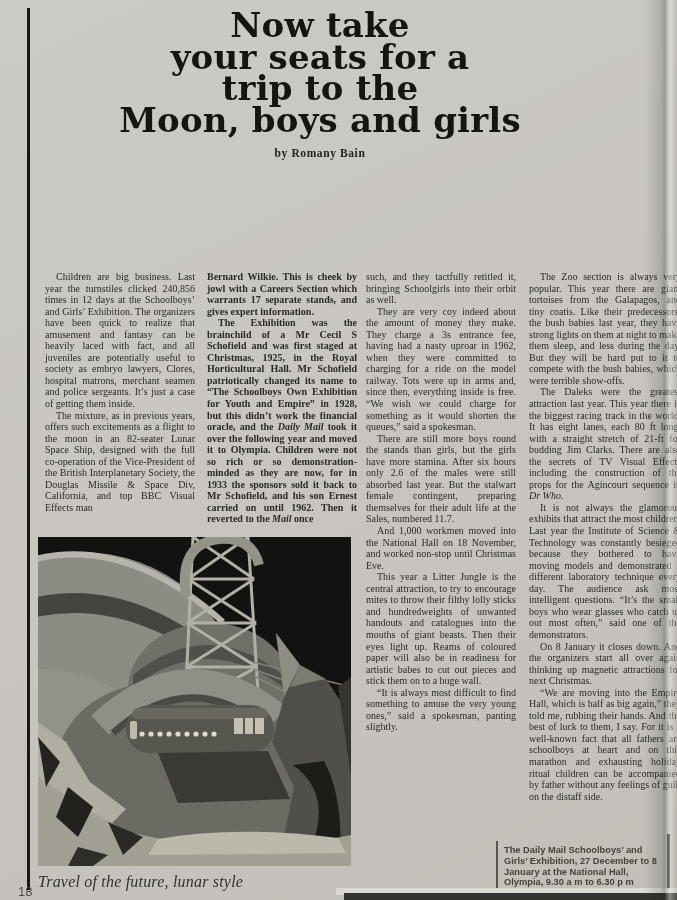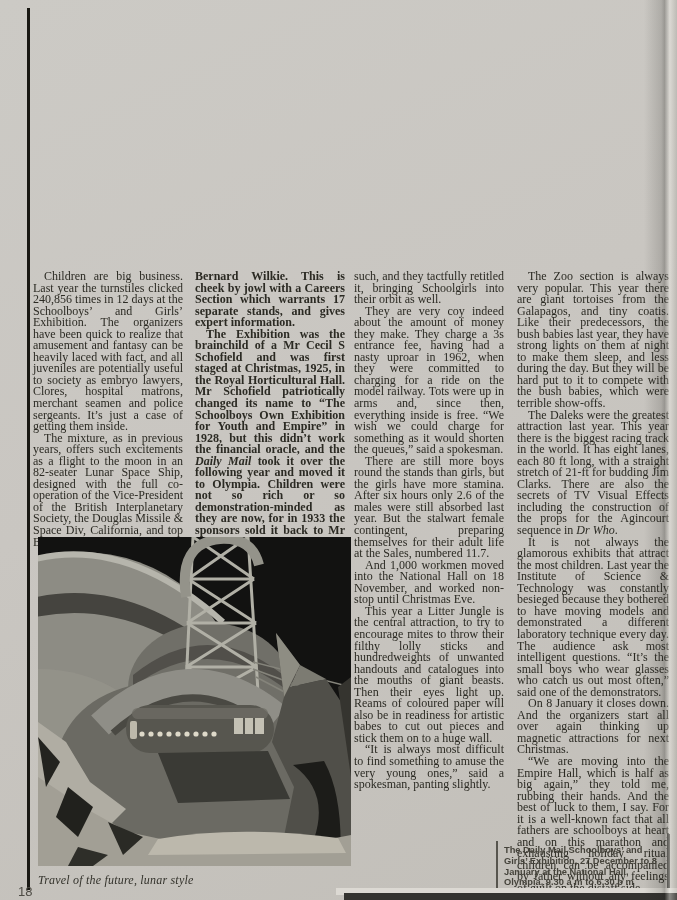--- a/index.html
+++ b/index.html
@@ -12,33 +12,33 @@
   }
   .left-rule{position:absolute;left:27px;top:8px;width:2.5px;height:882px;background:#191813;}
   .masthead{position:absolute;left:20px;top:10px;width:600px;text-align:center;}
   .title{
     margin:0;font-family:"DejaVu Serif", serif;font-weight:bold;
     font-size:34px;line-height:31.5px;color:#16150f;letter-spacing:0.2px;
   }
   .title .tline{display:block;}
   .byline{margin-top:11px;font-family:"Liberation Serif", serif;font-weight:bold;
     font-size:11.5px;color:#24231c;letter-spacing:0.6px;}
-  .col{position:absolute;top:271px;width:150px;font-size:12px;line-height:11.55px;
-    text-align:justify;color:#2b2a23;}
+  .col{position:absolute;top:271px;width:150px;font-size:10px;line-height:11.55px;
+    text-align:justify;color:#2b2a23;margin-left:12px;}
   .col p{margin:0;}
   .col p.indent{text-indent:11px;}
   .col em{font-style:italic;}
   .col-1{left:33px;}
   .col-2{left:195px;font-weight:bold;}
   .col-3{left:354px;}
   .col-4{left:517px;width:152px;}
   .photo-figure{position:absolute;left:38px;top:537px;width:313px;margin:0;}
   .photo-figure svg{display:block;width:313px;height:329px;}
   .photo-caption{
-    margin-top:7px;font-style:italic;font-size:12px;color:#33322b;
+    margin-top:7px;font-style:italic;font-size:16px;color:#33322b;
     font-family:"Liberation Serif", serif;letter-spacing:0.2px;
   }
   .page-number{position:absolute;left:18px;top:884px;font-family:"Liberation Sans",sans-serif;
     font-size:13px;color:#4e4c45;}
   .footer-note{
     position:absolute;left:504px;top:845px;width:160px;
     font-family:"Liberation Sans", sans-serif;font-weight:bold;
     font-size:9.3px;line-height:10.8px;color:#45433b;text-align:left;
   }
   .rule-gutter{position:absolute;left:496px;top:841px;width:1.5px;height:52px;background:#57554e;}
@@ -54,20 +54,29 @@
       rgba(240,238,232,0.45) 78%,
       rgba(150,148,140,0.25) 100%);
   }
 </style>
 </head>
 <body>
 
 <div class="page">
   <div class="left-rule"></div>
 
+  <header class="masthead">
+    <h1 class="title">
+      <span class="tline">Now take</span>
+      <span class="tline">your seats for a</span>
+      <span class="tline">trip to the</span>
+      <span class="tline">Moon, boys and girls</span>
+    </h1>
+    <div class="byline">by Romany Bain</div>
+  </header>
 
   <section class="col col-1">
       <p class="indent"><span>Children are big business. Last year the turnstiles clicked 240,856 times in 12 days at the Schoolboys’ and Girls’ Exhibition. The organizers have been quick to realize that amusement and fantasy can be heavily laced with fact, and all juveniles are potentially useful to society as embryo lawyers, Clores, hospital matrons, merchant seamen and police sergeants. It’s just a case of getting them inside.</span></p>
       <p class="indent"><span>The mixture, as in previous years, offers such excitements as a flight to the moon in an 82-seater Lunar Space Ship, designed with the full co-operation of the Vice-President of the British Interplanetary Society, the Douglas Missile &amp; Space Div, California, and top BBC Visual Effects man</span></p>
     </section>
   <section class="col col-2">
       <p><span>Bernard Wilkie. This is cheek by jowl with a Careers Section which warrants 17 separate stands, and gives expert information.</span></p>
       <p class="indent"><span>The Exhibition was the brainchild of a Mr Cecil S Schofield and was first staged at Christmas, 1925, in the Royal Horticultural Hall. Mr Schofield patriotically changed its name to “The Schoolboys Own Exhibition for Youth and Empire” in 1928, but this didn’t work the financial oracle, and the </span><em>Daily Mail</em><span> took it over the following year and moved it to Olympia. Children were not so rich or so demonstration-minded as they are now, for in 1933 the sponsors sold it back to Mr Schofield, and his son Ernest carried on until 1962. Then it reverted to the </span><em>Mail</em><span> once</span></p>
     </section>
   <section class="col col-3">

